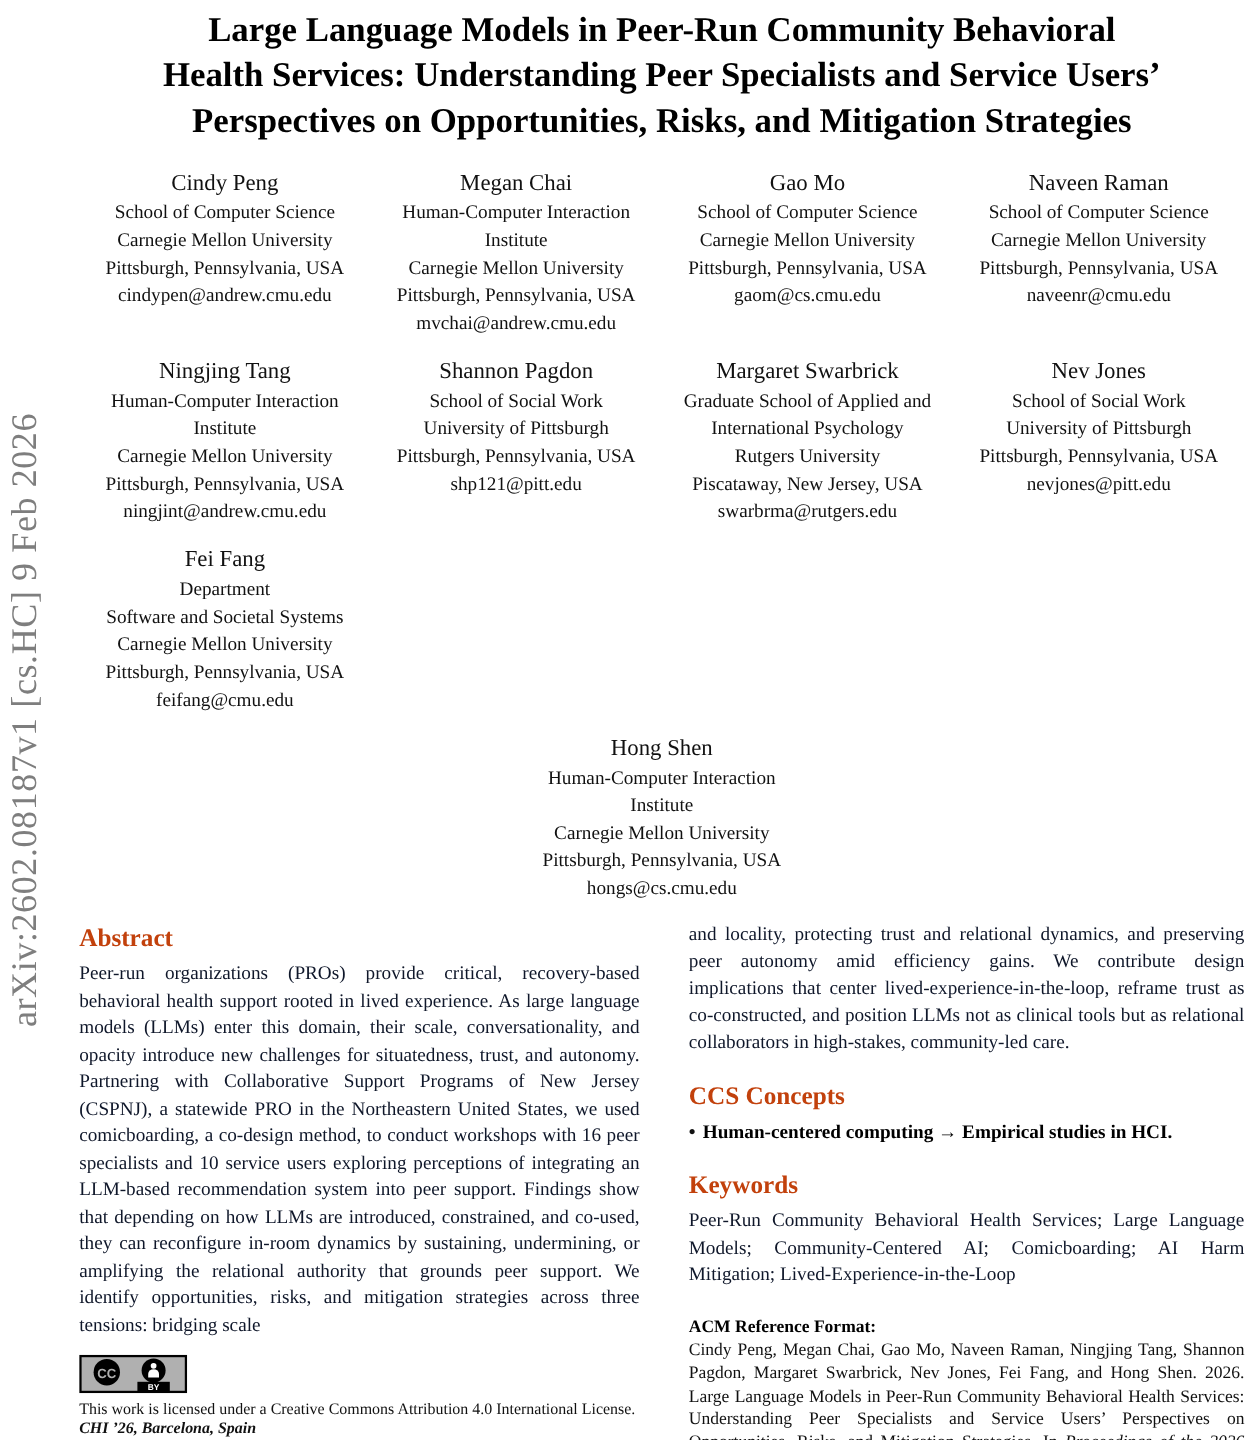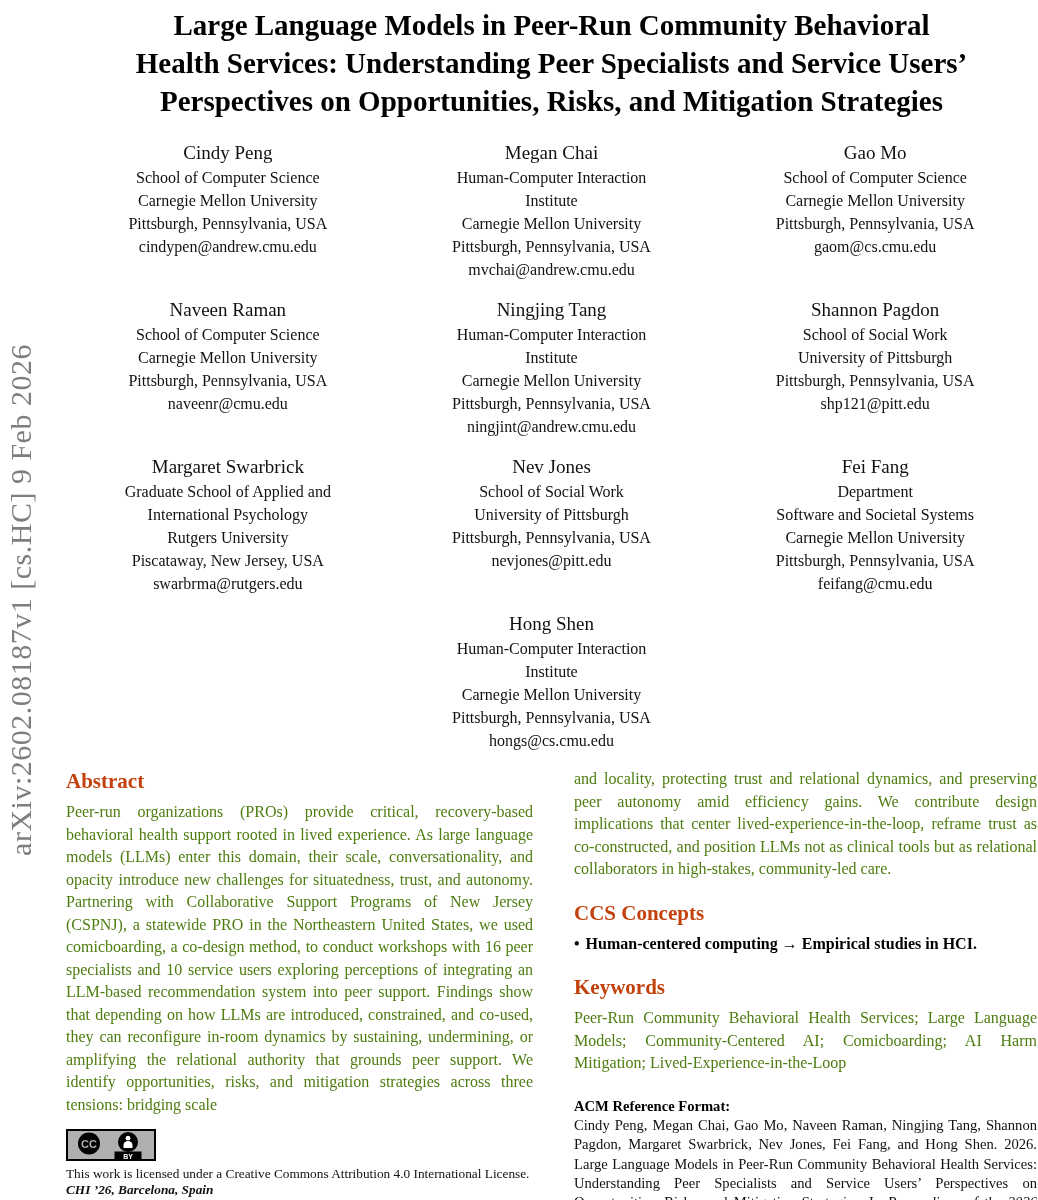--- a/index.html
+++ b/index.html
@@ -30,21 +30,21 @@
   }
 
   .title { margin-top: 6px; text-align: center; }
   .title .tline {
     font-size: 29px; font-weight: bold; color: #000;
     line-height: 38px; white-space: nowrap;
   }
 
   .authors-grid {
     display: grid;
-    grid-template-columns: repeat(3, 1fr);
+    grid-template-columns: repeat(4, 1fr);
     row-gap: 16px;
     margin-top: 20px;
   }
   .author { text-align: center; }
   .author-name { font-size: 19px; line-height: 26px; }
   .author-line { font-size: 16px; line-height: 23px; }
   .author-email { font-size: 16px; line-height: 23px; }
   .author-center-wrap { display: flex; justify-content: center; margin-top: 16px; }
   .author-center-wrap .author { width: 324px; }
 
@@ -54,21 +54,21 @@
 
   .sec-heading {
     font-size: 21px; font-weight: bold; color: #c2410c;
     line-height: 26px; margin-bottom: 7px;
   }
   .col-right .sec-heading { margin-top: 19px; }
 
   .body-text {
     font-size: 16px; line-height: 22.5px;
     text-align: justify; hyphens: auto; -webkit-hyphens: auto;
-    color: #4d7c0f;
+    color: #0f172a;
   }
 
   .ccs-line { font-size: 16px; line-height: 22.5px; margin-top: 2px; }
   .ccs-bullet { font-weight: bold; margin-right: 6px; }
   .ccs-bold { font-weight: bold; color: #000; }
 
   .acm-ref-heading {
     font-size: 14.6px; font-weight: bold; color: #000;
     line-height: 19.5px; margin-top: 22px;
   }

